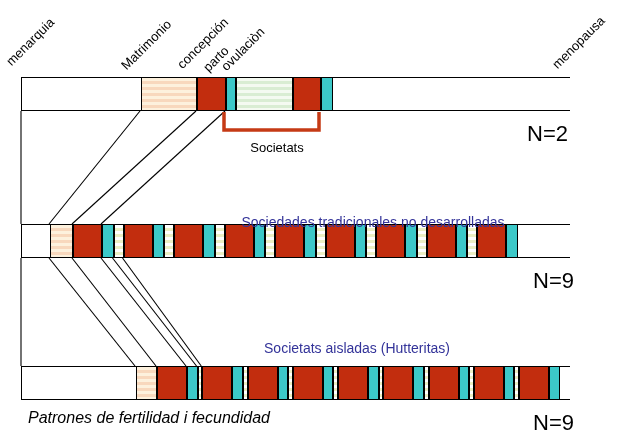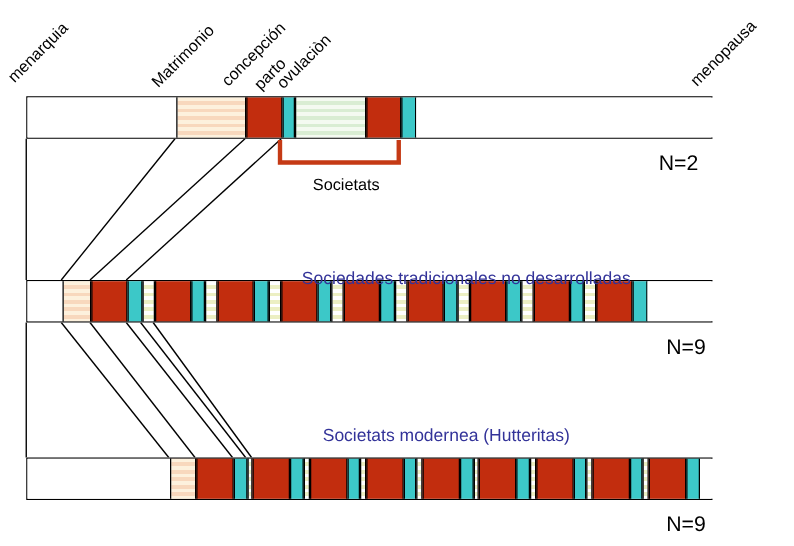--- a/index.html
+++ b/index.html
@@ -14,21 +14,21 @@
   .seg.peach{background:repeating-linear-gradient(to bottom,var(--peach-a) 0 3px,var(--peach-b) 3px 6px);
     border-left:1px solid #000;border-right:1px solid #000;}
   .seg.green{background:repeating-linear-gradient(to bottom,var(--green-a) 0 3px,var(--green-b) 3px 6px);
     border-left:1px solid #000;border-right:1px solid #000;}
   .seg.yellow{background:repeating-linear-gradient(to bottom,var(--yellow-a) 0 3px,var(--yellow-b) 3px 6px);
     border-left:1px solid #000;border-right:1px solid #000;}
   .seg.white{background:#fff;}
   .rot-label{position:absolute;white-space:nowrap;font-size:13px;line-height:13px;height:13px;
     transform:rotate(-45deg);transform-origin:0 100%;z-index:3;}
   .bar-title{position:absolute;width:400px;text-align:center;font-size:14px;color:var(--title);z-index:3;}
-  .n-label{position:absolute;font-size:17px;z-index:3;}
+  .n-label{position:absolute;font-size:22px;z-index:3;}
   .interval-label{position:absolute;width:200px;text-align:center;font-size:13px;line-height:15px;z-index:3;}
   .caption{position:absolute;font-size:16px;font-style:italic;z-index:3;}
 </style>
 </head>
 <body>
 
 <div id="figure" style="--red: #c22d0e; --cyan: #3cc8c8; --title: #333399; --peach-a: #fdf1dd; --peach-b: #f8d8bd; --green-a: #f4faf1; --green-b: #d9edd3; --yellow-a: #ffffff; --yellow-b: #ecefc3;">
   <svg id="wires" width="635" height="437" xmlns="http://www.w3.org/2000/svg">
       <line x1="21" y1="111" x2="21" y2="224" stroke="#000000" stroke-width="1.1"></line>
       <line x1="140" y1="111" x2="49" y2="224" stroke="#000000" stroke-width="1.1"></line>
@@ -44,30 +44,31 @@
     </svg>
 
   <div class="rot-label" style="left: 13px; top: 55px;">menarquia</div>
   <div class="rot-label" style="left: 128px; top: 59px;">Matrimonio</div>
   <div class="rot-label" style="left: 184px; top: 58px;">concepción</div>
   <div class="rot-label" style="left: 210px; top: 61px;">parto</div>
   <div class="rot-label" style="left: 228px; top: 60px;">ovulaciòn</div>
   <div class="rot-label" style="left: 559px; top: 58px;">menopausa</div>
 
   <div class="bar-title" style="left: 173px; top: 214px;">Sociedades tradicionales no desarrolladas</div>
-  <div class="bar-title" style="left: 157px; top: 340px;">Societats modernea (Hutteritas)</div>
+  <div class="bar-title" style="left: 157px; top: 340px;">Societats aisladas (Hutteritas)</div>
 
   <div class="n-label" style="left: 527px; top: 121px;">N=2</div>
   <div class="n-label" style="left: 533px; top: 268px;">N=9</div>
   <div class="n-label" style="left: 533px; top: 410px;">N=9</div>
 
   <div class="interval-label" style="left: 177px; top: 140px;">
     <div>Societats</div>
   </div>
 
+  <div class="caption" style="left: 28px; top: 409px;">Patrones de fertilidad i fecundidad</div>
 <div class="bar" style="left: 21px; top: 77px;">
       <div class="seg white" style="left: 0px; width: 119px;"></div>
       <div class="seg peach" style="left: 119px; width: 56px;"></div>
       <div class="seg red" style="left: 175px; width: 29px;"></div>
       <div class="seg cyan" style="left: 204px; width: 10px;"></div>
       <div class="seg green" style="left: 214px; width: 57px;"></div>
       <div class="seg red" style="left: 271px; width: 28px;"></div>
       <div class="seg cyan" style="left: 299px; width: 12px;"></div>
       <div class="seg white" style="left: 311px; width: 238px;"></div>
     </div>

